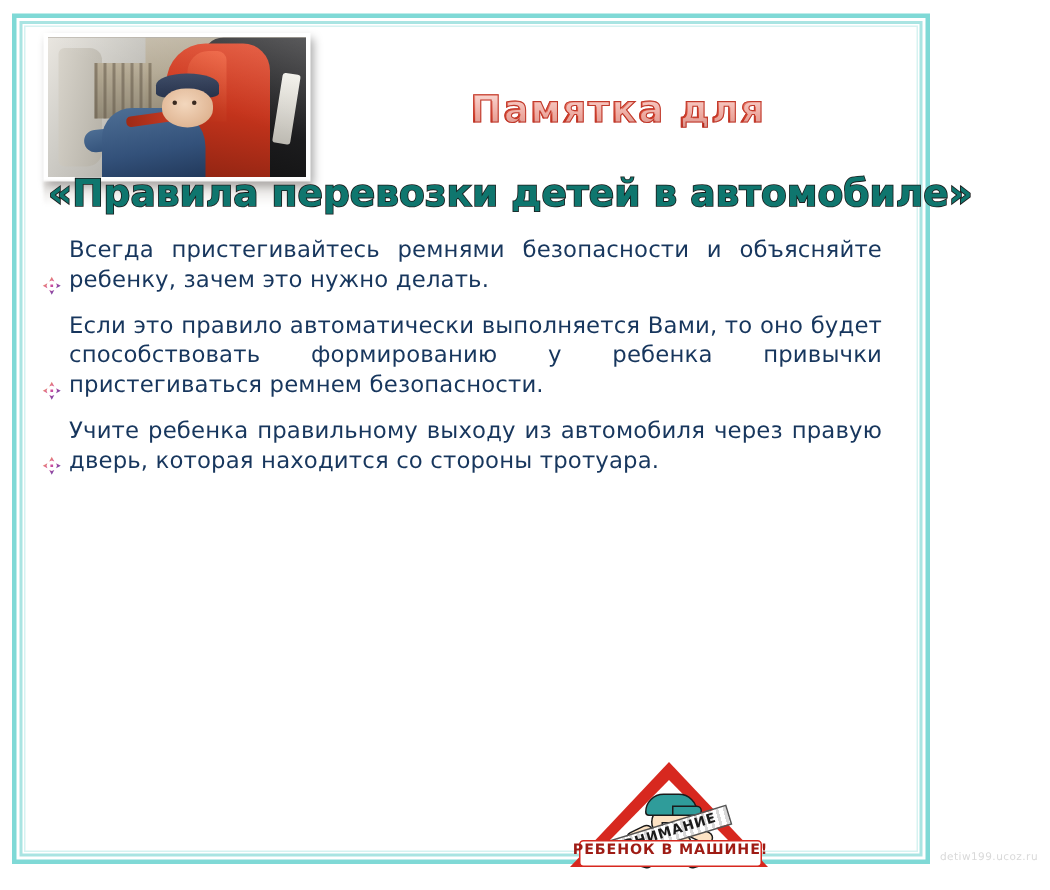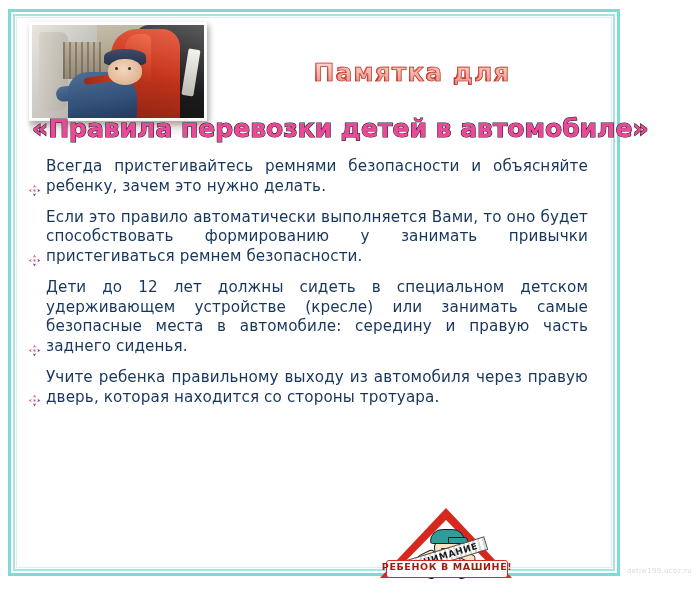--- a/index.html
+++ b/index.html
@@ -190,21 +190,21 @@
   .subtitle {
     position: absolute;
     left: 32px;
     top: 116px;
     width: 580px;
     text-align: center;
     font-family: "DejaVu Sans", sans-serif;
     font-weight: bold;
     font-size: 25px;
     line-height: 1.05;
-    color: #ec4899;
+    color: #0f766e;
     -webkit-text-stroke: 1.1px #1b1b1b;
     paint-order: stroke fill;
     white-space: nowrap;
   }
 
   
   .list {
     position: absolute;
     left: 28px;
     top: 157px;
@@ -406,32 +406,24 @@
       </span>
       <span class="bullet-text">Всегда пристегивайтесь ремнями безопасности и объясняйте ребенку, зачем это нужно делать.</span>
     </div>
 
     <div class="bullet-row">
       <span class="bullet-mark">
         <svg width="13" height="13" viewBox="0 0 13 13">
           <path d="M6.5 0.5 L8.2 3.6 L6.5 3.0 L4.8 3.6 Z M0.5 6.5 L3.6 4.8 L3.0 6.5 L3.6 8.2 Z M12.5 6.5 L9.4 8.2 L10.0 6.5 L9.4 4.8 Z M6.5 12.5 L4.8 9.4 L6.5 10.0 L8.2 9.4 Z M5.6 5.6 h1.8 v1.8 h-1.8 Z" fill="url(#bg1)"></path>
         </svg>
       </span>
-      <span class="bullet-text">Если это правило автоматически выполняется Вами, то оно будет способствовать формированию у занимать привычки пристегиваться ремнем безопасности.</span>
-    </div>
-
-
-    <div class="bullet-row">
-      <span class="bullet-mark">
-        <svg width="13" height="13" viewBox="0 0 13 13">
-          <path d="M6.5 0.5 L8.2 3.6 L6.5 3.0 L4.8 3.6 Z M0.5 6.5 L3.6 4.8 L3.0 6.5 L3.6 8.2 Z M12.5 6.5 L9.4 8.2 L10.0 6.5 L9.4 4.8 Z M6.5 12.5 L4.8 9.4 L6.5 10.0 L8.2 9.4 Z M5.6 5.6 h1.8 v1.8 h-1.8 Z" fill="url(#bg1)"></path>
-        </svg>
-      </span>
-      <span class="bullet-text">Дети до 12 лет должны сидеть в специальном детском удерживающем устройстве (кресле) или занимать самые безопасные места в автомобиле: середину и правую часть заднего сиденья.</span>
-    </div>
+      <span class="bullet-text">Если это правило автоматически выполняется Вами, то оно будет способствовать формированию у ребенка привычки пристегиваться ремнем безопасности.</span>
+    </div>
+
+
 
     <div class="bullet-row">
       <span class="bullet-mark">
         <svg width="13" height="13" viewBox="0 0 13 13">
           <path d="M6.5 0.5 L8.2 3.6 L6.5 3.0 L4.8 3.6 Z M0.5 6.5 L3.6 4.8 L3.0 6.5 L3.6 8.2 Z M12.5 6.5 L9.4 8.2 L10.0 6.5 L9.4 4.8 Z M6.5 12.5 L4.8 9.4 L6.5 10.0 L8.2 9.4 Z M5.6 5.6 h1.8 v1.8 h-1.8 Z" fill="url(#bg1)"></path>
         </svg>
       </span>
       <span class="bullet-text">Учите ребенка правильному выходу из автомобиля через правую дверь, которая находится со стороны тротуара.</span>
     </div>
 

